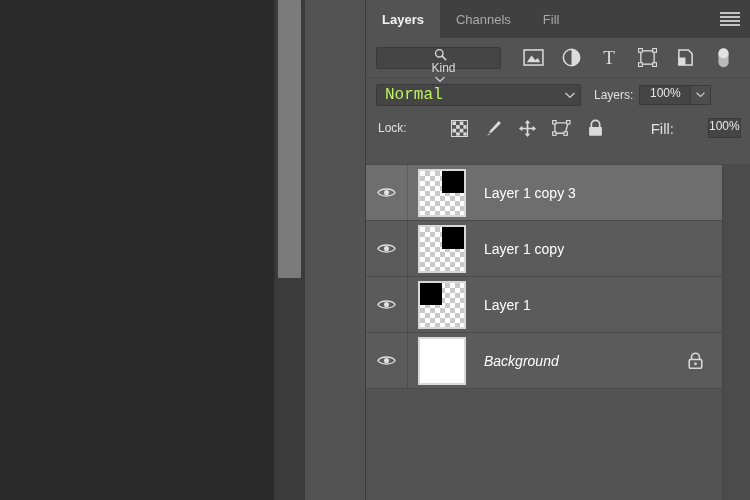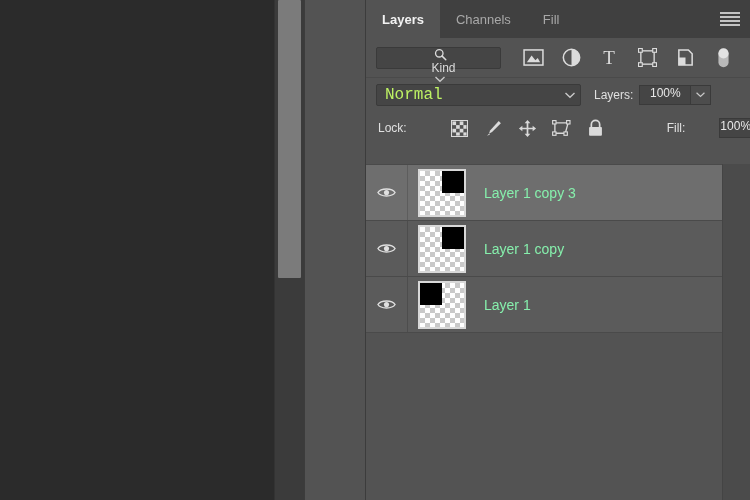--- a/index.html
+++ b/index.html
@@ -120,21 +120,21 @@
     padding: 0 8px 0 12px;
     gap: 28px;
   }
   .lock-text { font-size: 12px; color: #e0e0e0; }
   .lock-icons { display: flex; align-items: center; margin-left: 8px; }
   .licon {
     width: 34px; height: 26px;
     display: flex; align-items: center; justify-content: center;
     cursor: pointer; color: #dadada;
   }
-  .fill-label { font-size: 12px; color: #e0e0e0; margin-left: 26px; }
+  .fill-label { font-size: 15px; color: #e0e0e0; margin-left: 10px; }
 
   
   .layer-list {
     position: absolute; left: 0; top: 164px; width: 356px;
     border-top: 1px solid #4a4a4a;
   }
   .layer-row {
     position: relative;
     height: 56px; width: 356px;
     display: flex; align-items: center;
@@ -166,21 +166,21 @@
     background-position: 0 0, 5px 5px;
     background-color: #ffffff;
   }
   .thumb .blk {
     position: absolute; width: 50%; height: 50%; background: #000;
   }
   .blk.tl { left: 0; top: 0; }
   .blk.tr { right: 0; top: 0; }
   .layer-name {
     margin-left: 18px;
-    font-size: 14px; color: #86efac;
+    font-size: 14px; color: #ffffff;
     white-space: nowrap;
   }
   .layer-name.italic { font-style: italic; }
   .lock-badge {
     position: absolute; right: 18px; top: 50%;
     transform: translateY(-50%);
     color: #d8d8d8;
     cursor: pointer;
   }
   .list-scroll-gutter {
@@ -390,20 +390,37 @@
             <path d="M1 6.5 C4 1.6 16 1.6 19 6.5 C16 11.4 4 11.4 1 6.5 Z" fill="none" stroke="#e0e0e0" stroke-width="1.5"></path>
             <circle cx="10" cy="6.5" r="2.7" fill="#e0e0e0"></circle>
           </svg>
         </div>
         <div class="thumb checker">
           <div class="blk tl"></div>
         </div>
         <div class="layer-name">Layer 1</div>
       </div>
 
+      <div class="layer-row">
+        <div class="eye-cell">
+          <svg width="19" height="13" viewBox="0 0 20 13">
+            <path d="M1 6.5 C4 1.6 16 1.6 19 6.5 C16 11.4 4 11.4 1 6.5 Z" fill="none" stroke="#e0e0e0" stroke-width="1.5"></path>
+            <circle cx="10" cy="6.5" r="2.7" fill="#e0e0e0"></circle>
+          </svg>
+        </div>
+        <div class="thumb"></div>
+        <div class="layer-name italic">Background</div>
+        <div class="lock-badge">
+          <svg width="17" height="19" viewBox="0 0 18 20">
+            <path d="M4.8 8.6 V6.0 a4.2 4.2 0 0 1 8.4 0 V8.6" fill="none" stroke="#d8d8d8" stroke-width="1.7"></path>
+            <rect x="2.4" y="8.4" width="13.2" height="9.2" rx="1.2" fill="none" stroke="#d8d8d8" stroke-width="1.7"></rect>
+            <circle cx="9" cy="13" r="1.5" fill="#d8d8d8"></circle>
+          </svg>
+        </div>
+      </div>
 
     </div>
 
     <div class="panel-bottom"></div>
     <div class="list-scroll-gutter"></div>
 
   </div>
 </div>
 
 </body></html>

